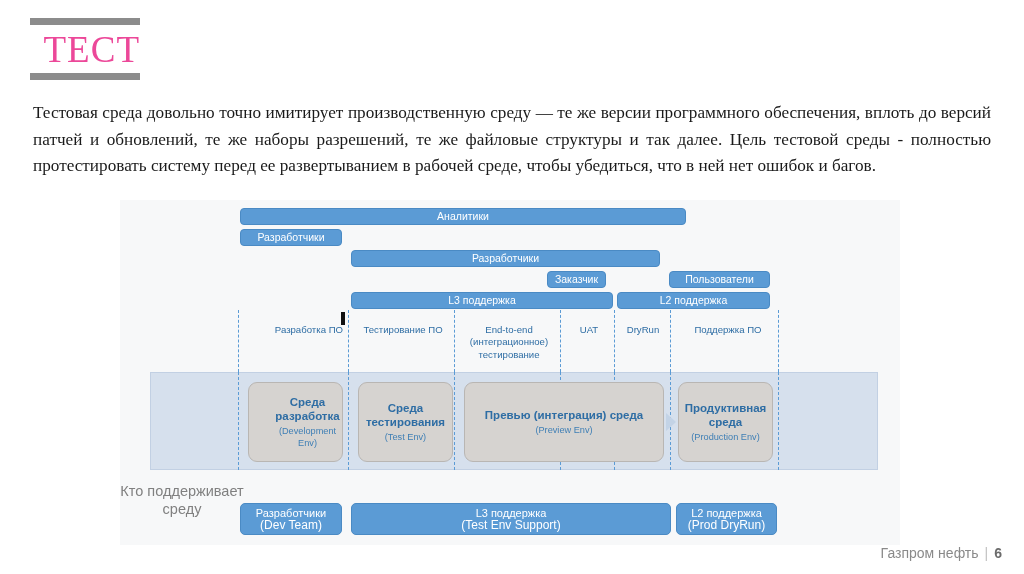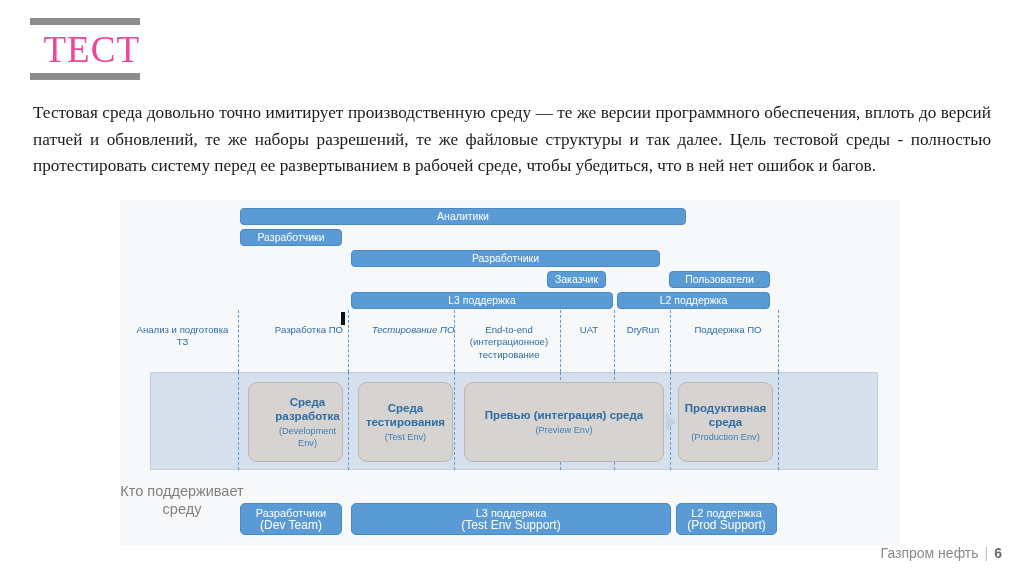--- a/index.html
+++ b/index.html
@@ -199,23 +199,22 @@
 
   <div id="columns-strip">
     <div id="caret-artifact"></div>
   <div class="col-divider" style="left: 118px;"></div>
       <div class="col-divider" style="left: 228px;"></div>
       <div class="col-divider" style="left: 334px;"></div>
       <div class="col-divider" style="left: 440px;"></div>
       <div class="col-divider" style="left: 494px;"></div>
       <div class="col-divider" style="left: 550px;"></div>
       <div class="col-divider" style="left: 658px;"></div>
-      <div class="col-label" style="left: 10px; width: 105px; top: 14px;">Анализ и подготовка ТЗ</div>
       <div class="col-label" style="left: 123px; width: 100px; top: 14px; text-align: right;">Разработка ПО</div>
-      <div class="col-label" style="left: 243px; width: 100px; top: 14px; font-style: italic;">Тестирование ПО</div>
+      <div class="col-label" style="left: 233px; width: 100px; top: 14px;">Тестирование ПО</div>
       <div class="col-label" style="left: 339px; width: 100px; top: 14px;">End-to-end (интеграционное) тестирование</div>
       <div class="col-label" style="left: 444px; width: 50px; top: 14px;">UAT</div>
       <div class="col-label" style="left: 498px; width: 50px; top: 14px;">DryRun</div>
       <div class="col-label" style="left: 558px; width: 100px; top: 14px;">Поддержка ПО</div>
     </div>
 
   <div id="env-band"></div>
   <div id="env-band-tail"></div>
   <div id="env-dashes-layer">
       <div class="env-dash" style="left: 118px;"></div>
@@ -250,21 +249,21 @@
       <div class="support-bar" style="left: 120px; top: 303px; width: 102px;">
         <div class="support-title">Разработчики</div>
         <div class="support-sub">(Dev Team)</div>
       </div>
       <div class="support-bar" style="left: 231px; top: 303px; width: 320px;">
         <div class="support-title">L3 поддержка</div>
         <div class="support-sub">(Test Env Support)</div>
       </div>
       <div class="support-bar" style="left: 556px; top: 303px; width: 101px;">
         <div class="support-title">L2 поддержка</div>
-        <div class="support-sub">(Prod Support)</div>
+        <div class="support-sub">(Prod DryRun)</div>
       </div>
     </div>
 </div>
 
 <div id="footer">
   <span>Газпром нефть</span>
   <span id="footer-sep">|</span>
   <span id="footer-page">6</span>
 </div>
 

